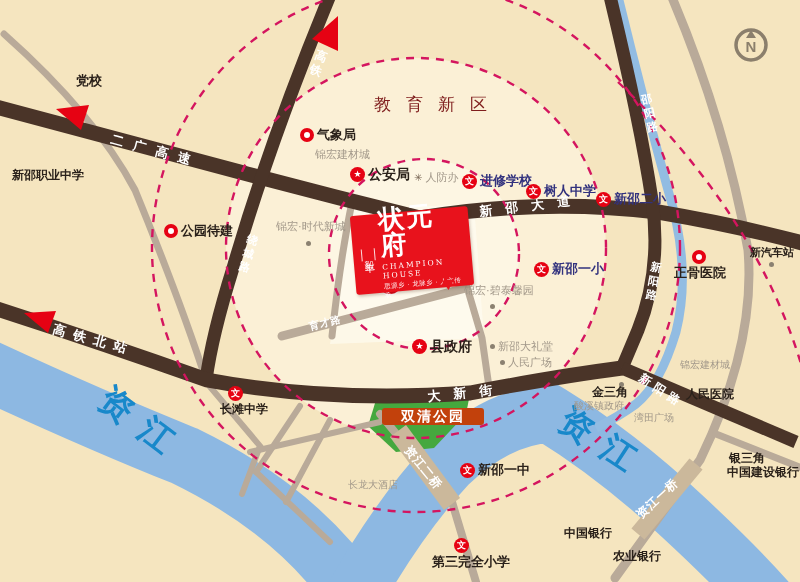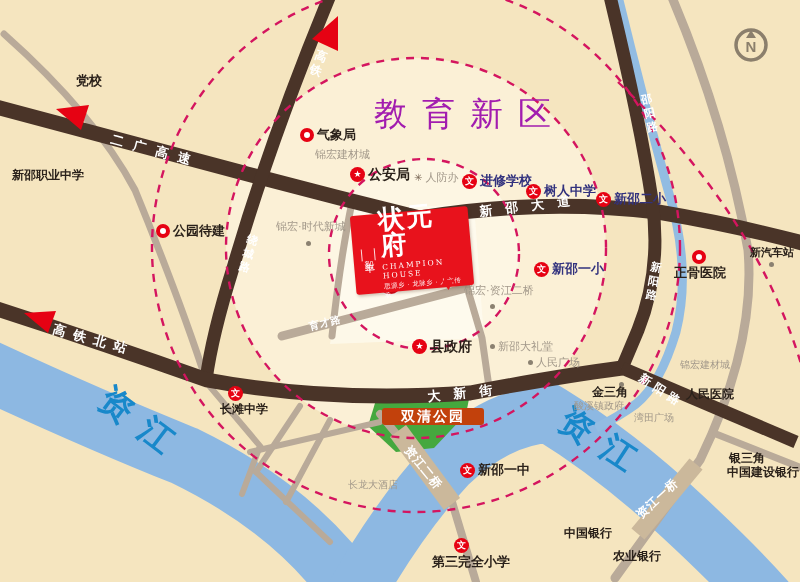--- a/index.html
+++ b/index.html
@@ -8,21 +8,21 @@
   .map svg{position:absolute;left:0;top:0;}
   
   .poi{position:absolute;display:flex;align-items:center;gap:3px;white-space:nowrap;z-index:6;line-height:1.1;}
   .poi.col{flex-direction:column;align-items:flex-start;gap:2px;}
   .blk{color:#2a211a;font-weight:bold;}
   .b14{font-size:14px;}.b13{font-size:13px;justify-content:center;}.b12{font-size:12px;}.b11{font-size:11px;}
   .gry{color:#a2988a;}
   .g11{font-size:11px;}.g10{font-size:10px;}
   .sch{color:#32327e;font-weight:bold;font-size:13px;}
   .sch-big{color:#32327e;font-weight:bold;font-size:21px;letter-spacing:2px;}
-  .district{color:#a21caf;font-size:33px;letter-spacing:15px;}
+  .district{color:#7f1d1d;font-size:17px;letter-spacing:15px;}
   .park-label{color:#fff;font-weight:bold;font-size:14px;letter-spacing:2px;
               background:#c2410c;padding:1px 19px;border-radius:3px;}
   
   .m-star,.m-wen{width:15px;height:15px;border-radius:50%;background:#e60213;color:#fff;
       display:flex;align-items:center;justify-content:center;font-size:9px;font-weight:bold;flex:0 0 auto;}
   .m-wen-big{width:24px;height:24px;border-radius:50%;background:#e60213;color:#fff;
       display:flex;align-items:center;justify-content:center;font-size:14px;font-weight:bold;flex:0 0 auto;
       box-shadow:0 0 0 1.5px #fff;}
   .m-ring{width:14px;height:14px;border-radius:50%;border:4.5px solid #e60213;background:#fff;
       box-sizing:border-box;flex:0 0 auto;}
@@ -164,46 +164,46 @@
         <span>进修学校</span>
       </div>
       <div class="poi sch" style="left: 526px; top: 184px;">
         <span class="m-wen">文</span>
         <span>树人中学</span>
       </div>
       <div class="poi sch" style="left: 596px; top: 192px;">
         <span class="m-wen">文</span>
         <span>新邵二小</span>
       </div>
-      <div class="poi blk b13" style="left: 132px; top: 224px; padding-left: 24px;">
+      <div class="poi blk b13" style="left: 140px; top: 224px; padding-left: 24px;">
         <span class="m-ring"></span>
         <span>公园待建</span>
       </div>
       <div class="poi gry g11" style="left: 276px; top: 220px;">
         <span>锦宏·时代新城</span>
       </div>
       <div class="poi sch" style="left: 534px; top: 262px;">
         <span class="m-wen">文</span>
         <span>新邵一小</span>
       </div>
       <div class="poi gry g11" style="left: 464px; top: 284px;">
-        <span>锦宏·资江二桥</span>
+        <span>锦宏·碧泰馨园</span>
       </div>
       <div class="poi sch-big col" style="left: 342px; top: 270px;">
         <span class="m-wen-big" style="margin-left: 36px;">文</span>
       </div>
       <div class="poi blk b14" style="left: 412px; top: 339px;">
         <span class="m-star">★</span>
         <span>县政府</span>
       </div>
       <div class="poi gry g11" style="left: 490px; top: 340px;">
         <span class="m-dot"></span>
         <span>新邵大礼堂</span>
       </div>
-      <div class="poi gry g11" style="left: 528px; top: 356px;">
+      <div class="poi gry g11" style="left: 500px; top: 356px;">
         <span class="m-dot"></span>
         <span>人民广场</span>
       </div>
       <div class="poi blk b13 col" style="left: 674px; top: 250px;">
         <span class="m-ring" style="margin-left: 18px;"></span>
         <span>正骨医院</span>
       </div>
       <div class="poi blk b11" style="left: 750px; top: 246px;">
         <span>新汽车站</span>
       </div>

